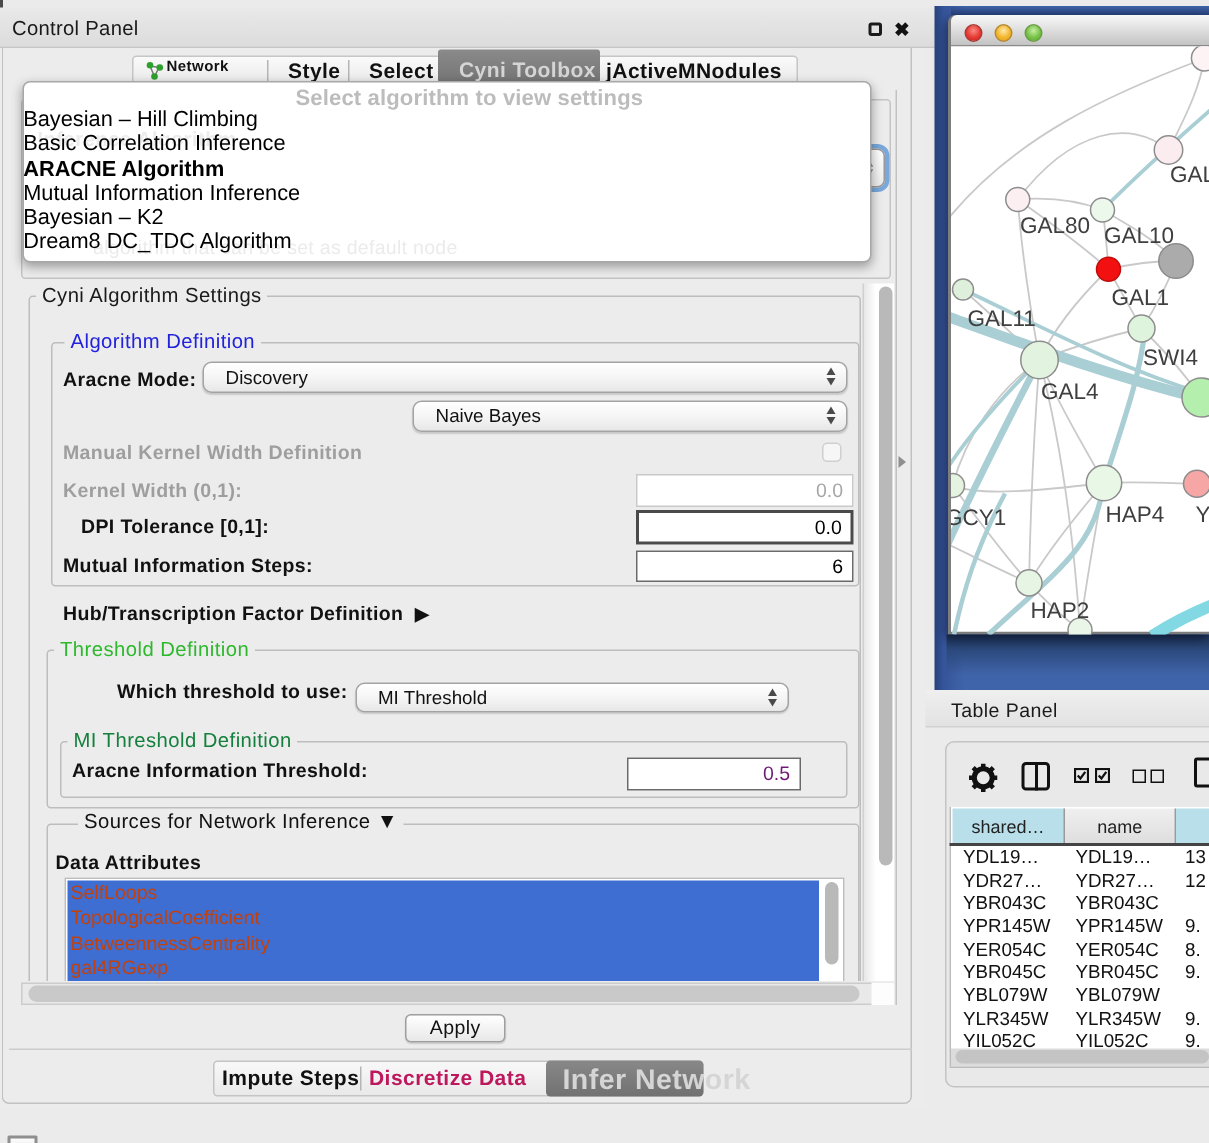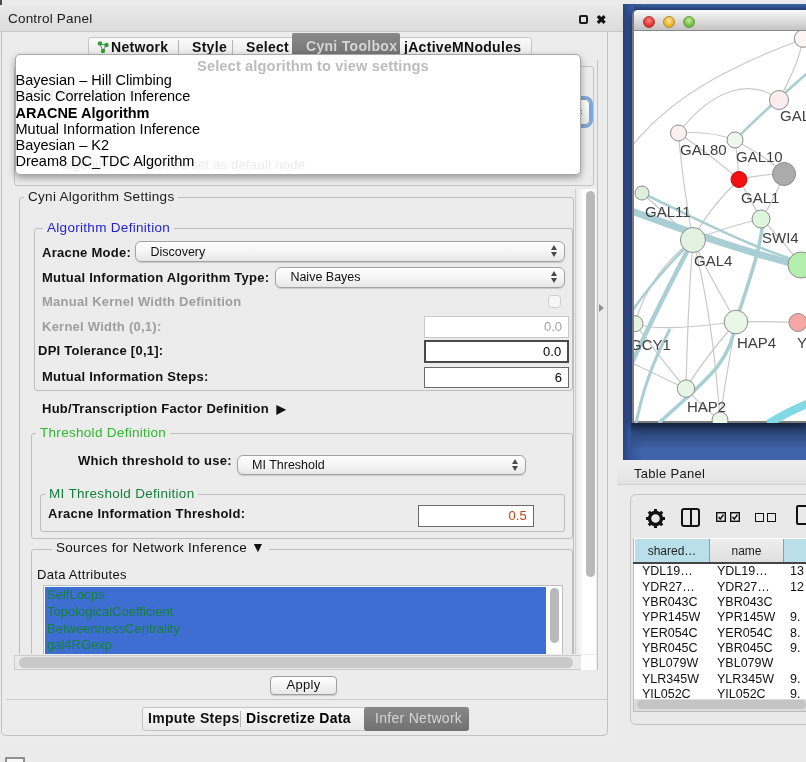--- a/index.html
+++ b/index.html
@@ -29,21 +29,21 @@
 <div class="abs" style="left:1px;top:32px;width:607px;height:704px;border:1px solid #c2c2c2;border-top:none;border-radius:0 0 5px 5px;box-sizing:border-box;"></div>
 
 <div class="abs" style="left:88px;top:36.5px;width:444px;height:20.5px;background:linear-gradient(#fafafa,#e9e9e9);border:1px solid #c6c6c6;border-radius:3px 3px 0 0;box-sizing:border-box;"></div>
 <div class="abs" style="left:291.5px;top:33.2px;width:108.7px;height:22px;background:linear-gradient(#8a8a8a,#757575);border-radius:2px;"></div>
 <svg class="abs" style="left:95.5px;top:39.5px;" width="14" height="14" viewBox="0 0 14 14">
   <path d="M4 4 L10 5 M10 5 L7 11 M4 4 L7 11" stroke="#777" stroke-width="1"></path>
   <circle cx="4" cy="3.5" r="2.2" fill="#2ea02e"></circle>
     <circle cx="10.5" cy="5" r="2.2" fill="#2ea02e"></circle>
     <circle cx="7" cy="11" r="2.2" fill="#2ea02e"></circle>
 </svg>
-<div class="abs" style="left:111px;top:39px;font-size:14px;font-weight:bold;letter-spacing:0.3px;color:#111;">Network</div>
+<div class="abs" style="left:111px;top:39px;font-size:10px;font-weight:bold;letter-spacing:0.3px;color:#111;">Network</div>
 <div class="abs" style="left:178px;top:40px;width:1px;height:14px;background:#b5b5b5;"></div>
 <div class="abs" style="left:192px;top:39px;font-size:14px;font-weight:bold;letter-spacing:0.3px;color:#111;">Style</div>
 <div class="abs" style="left:232px;top:40px;width:1px;height:14px;background:#b5b5b5;"></div>
 <div class="abs" style="left:246px;top:39px;font-size:14px;font-weight:bold;letter-spacing:0.3px;color:#111;">Select</div>
 <div class="abs" style="left:306px;top:38.3px;font-size:14px;font-weight:bold;letter-spacing:0.3px;color:#d5d5d5;">Cyni Toolbox</div>
 <div class="abs" style="left:404px;top:39px;font-size:14px;font-weight:bold;letter-spacing:0.3px;color:#111;">jActiveMNodules</div>
 
 <div class="abs" style="left:14px;top:66px;width:580px;height:120px;border:1px solid #c4c4c4;border-radius:3px;box-sizing:border-box;"></div>
 <div class="abs" style="left:64px;top:99px;width:526px;height:26px;background:linear-gradient(#fff,#ececec);border:1px solid #9a9a9a;border-radius:5px;box-shadow:0 0 0 3px rgba(92,151,216,.8);box-sizing:border-box;">
   <span class="stepper"></span>
@@ -68,82 +68,81 @@
   <div class="gt" style="left:10px;top:1.2px;color:#1a1a1a;">Cyni Algorithm Settings</div>
 
   <div class="grp" style="left:19.7px;top:38.7px;width:539px;height:163px;"></div>
   <div class="gt" style="left:29px;top:31.5px;color:#2222dd;">Algorithm Definition</div>
 
   <div class="lbl" style="left:28px;top:56px;">Aracne Mode:</div>
   <div class="combo" style="left:121.4px;top:52px;width:430px;height:20.5px;">
       <span class="ct">Discovery</span>
       <span class="stepper"></span>
     </div>
-  <div class="lbl" style="left:28px;top:80.7px;">Mutual Information Algorithm Type:</div>
   <div class="combo" style="left:261.4px;top:77.5px;width:290px;height:21px;">
       <span class="ct">Naive Bayes</span>
       <span class="stepper"></span>
     </div>
 
   <div class="lbl dis" style="left:28px;top:105px;">Manual Kernel Width Definition</div>
   <div class="abs" style="left:534px;top:106px;width:13px;height:13px;background:#f6f6f6;border:1px solid #cfcfcf;border-radius:3.5px;box-sizing:border-box;"></div>
 
   <div class="lbl dis" style="left:28px;top:129.6px;">Kernel Width (0,1):</div>
   <div class="field" style="left:410px;top:126.5px;width:145px;height:22px;border:1px solid #c9c9c9;color:#a6a6a6;line-height:20px;">0.0</div>
 
-  <div class="lbl" style="left:24px;top:154.2px;">DPI Tolerance [0,1]:</div>
+  <div class="lbl" style="left:40px;top:154.2px;">DPI Tolerance [0,1]:</div>
   <div class="field" style="left:409.6px;top:151.3px;width:145.6px;height:23px;border:2px solid #4a4a4a;color:#000;line-height:19px;">0.0</div>
 
   <div class="lbl" style="left:28px;top:179.6px;">Mutual Information Steps:</div>
   <div class="field" style="left:410px;top:177.6px;width:145px;height:21px;border:1px solid #6a6a6a;color:#000;line-height:19px;">6</div>
 
   <div class="abs" style="left:28px;top:211.9px;font-size:13px;font-weight:bold;letter-spacing:0.25px;color:#111;">Hub/Transcription Factor Definition&nbsp; <span style="font-size:12px;">▶</span></div>
 
   <div class="grp" style="left:17px;top:244px;width:542px;height:106px;"></div>
   <div class="gt" style="left:22px;top:236.5px;color:#2db82d;">Threshold Definition</div>
 
   <div class="lbl" style="left:64px;top:264.2px;">Which threshold to use:</div>
   <div class="combo" style="left:223px;top:265.5px;width:289px;height:20.5px;">
       <span class="ct">MI Threshold</span>
       <span class="stepper"></span>
     </div>
 
   <div class="grp" style="left:26px;top:305px;width:525px;height:38px;"></div>
   <div class="gt" style="left:31px;top:298px;color:#15803d;">MI Threshold Definition</div>
   <div class="lbl" style="left:34px;top:317.3px;">Aracne Information Threshold:</div>
-  <div class="field" style="left:403.7px;top:316.4px;width:116px;height:22px;border:1px solid #6a6a6a;color:#c2410c;line-height:20px;">0.5</div>
+  <div class="field" style="left:403.7px;top:316.4px;width:116px;height:22px;border:1px solid #6a6a6a;color:#701a75;line-height:20px;">0.5</div>
 
   <div class="grp" style="left:17px;top:360px;width:542px;height:320px;"></div>
   <div class="gt" style="left:22px;top:351.7px;color:#111;margin-left:16px;">Sources for Network Inference <span style="font-size:14px;">▼</span></div>
-  <div class="abs" style="left:23px;top:377.5px;font-size:13px;font-weight:normal;letter-spacing:0.3px;color:#111;">Data Attributes</div>
+  <div class="abs" style="left:23px;top:377.5px;font-size:13px;font-weight:bold;letter-spacing:0.3px;color:#111;">Data Attributes</div>
 
   <div class="abs" style="left:29px;top:395.5px;width:518px;height:300px;background:#fff;border:1px solid #bdbdbd;"></div>
   <div class="abs" style="left:31px;top:397.5px;width:501px;height:67px;background:#3e6ed2;"></div>
-  <div class="abs" style="left:33px;top:398.2px;font-size:13px;color:#15803d;line-height:16.75px;">SelfLoops<br>TopologicalCoefficient<br>BetweennessCentrality<br>gal4RGexp<br>&nbsp;</div>
+  <div class="abs" style="left:33px;top:398.2px;font-size:13px;color:#c2410c;line-height:16.75px;">SelfLoops<br>TopologicalCoefficient<br>BetweennessCentrality<br>gal4RGexp<br>&nbsp;</div>
   <div class="abs" style="left:536px;top:399px;width:9px;height:55px;background:#b9b9b9;border-radius:5px;"></div>
 </div>
 
 <div class="abs" style="left:575px;top:189px;width:21px;height:465px;background:linear-gradient(90deg,#e7e7e7,#ffffff 40%);border-left:1px solid #d0d0d0;box-sizing:border-box;"></div>
 <div class="abs" style="left:585.5px;top:191px;width:9.3px;height:386px;background:#b9b9b9;border-radius:5px;"></div>
 <div class="abs" style="left:14px;top:655px;width:582px;height:15px;background:#e9e9e9;border:1px solid #cccccc;box-sizing:border-box;"></div>
 <div class="abs" style="left:19px;top:657px;width:554px;height:11px;background:#c9c9c9;border-radius:6px;"></div>
 <div class="abs" style="left:581px;top:655px;width:15px;height:15px;background:#fdfdfd;"></div>
 
 <div class="abs" style="left:597px;top:60px;width:1px;height:610px;background:#c2c2c2;"></div>
 
 <div class="abs" style="left:6px;top:699px;width:602px;height:1px;background:#cccccc;"></div>
 
 <div class="abs" style="left:270px;top:676px;width:67px;height:19px;background:linear-gradient(#ffffff,#e8e8e8);border:1px solid #9f9f9f;border-radius:4px;box-sizing:border-box;text-align:center;font-size:13px;letter-spacing:0.3px;color:#111;line-height:16px;box-shadow:0 1px 1px rgba(0,0,0,.15);">Apply</div>
 
 <div class="abs" style="left:142px;top:707px;width:327px;height:24px;background:linear-gradient(#f8f8f8,#e9e9e9);border:1px solid #c4c4c4;border-radius:3px;box-sizing:border-box;"></div>
 <div class="abs" style="left:364px;top:707px;width:105px;height:24px;background:linear-gradient(#888888,#717171);border-radius:3px;"></div>
 <div class="abs" style="left:148px;top:710px;font-size:14px;font-weight:bold;letter-spacing:0.3px;color:#111;">Impute Steps</div>
 <div class="abs" style="left:240px;top:711px;width:1px;height:16px;background:#b5b5b5;"></div>
-<div class="abs" style="left:246px;top:710px;font-size:14px;font-weight:bold;letter-spacing:0.3px;color:#000000;">Discretize Data</div>
-<div class="abs" style="left:375px;top:710px;font-size:14px;font-weight:normal;letter-spacing:0.3px;color:#d5d5d5;">Infer Network</div>
+<div class="abs" style="left:246px;top:710px;font-size:14px;font-weight:bold;letter-spacing:0.3px;color:#be185d;">Discretize Data</div>
+<div class="abs" style="left:375px;top:710px;font-size:19px;font-weight:bold;letter-spacing:0.3px;color:#d5d5d5;">Infer Network</div>
 
 <div class="abs" style="left:5px;top:757px;width:20px;height:10px;border:2.5px solid #8f8f8f;border-radius:1px;background:linear-gradient(#fdfdfd,#ececec);box-sizing:border-box;"></div>
 <div class="abs" style="left:0;top:0;width:2px;height:5px;background:#4a4a4a;"></div>
 
 <div class="abs" style="left:623px;top:4px;width:183px;height:456px;background:linear-gradient(90deg,#27427c 0,#35549a 6px,#4064a9 20px);"></div>
 <div class="abs" style="left:631px;top:423px;width:175px;height:30px;background:linear-gradient(#1d3254,#2c4a7e 35%,rgba(65,102,171,0) 90%);"></div>
 <div class="abs" style="left:634px;top:4px;width:172px;height:6px;background:linear-gradient(rgba(65,102,171,0),#27417a);"></div>
 
 <div class="abs" style="left:632px;top:10px;width:174px;height:413px;background:#fff;border:2px solid #7d7d7d;border-right:none;border-radius:5px 0 0 0;box-sizing:border-box;box-shadow:-2px 3px 8px rgba(0,0,20,.45);"></div>
 <div class="abs" style="left:634px;top:10px;width:172px;height:20px;background:linear-gradient(#f9f9f9,#c3c3c3);border-bottom:1px solid #8a8a8a;border-radius:4px 0 0 0;"></div>

